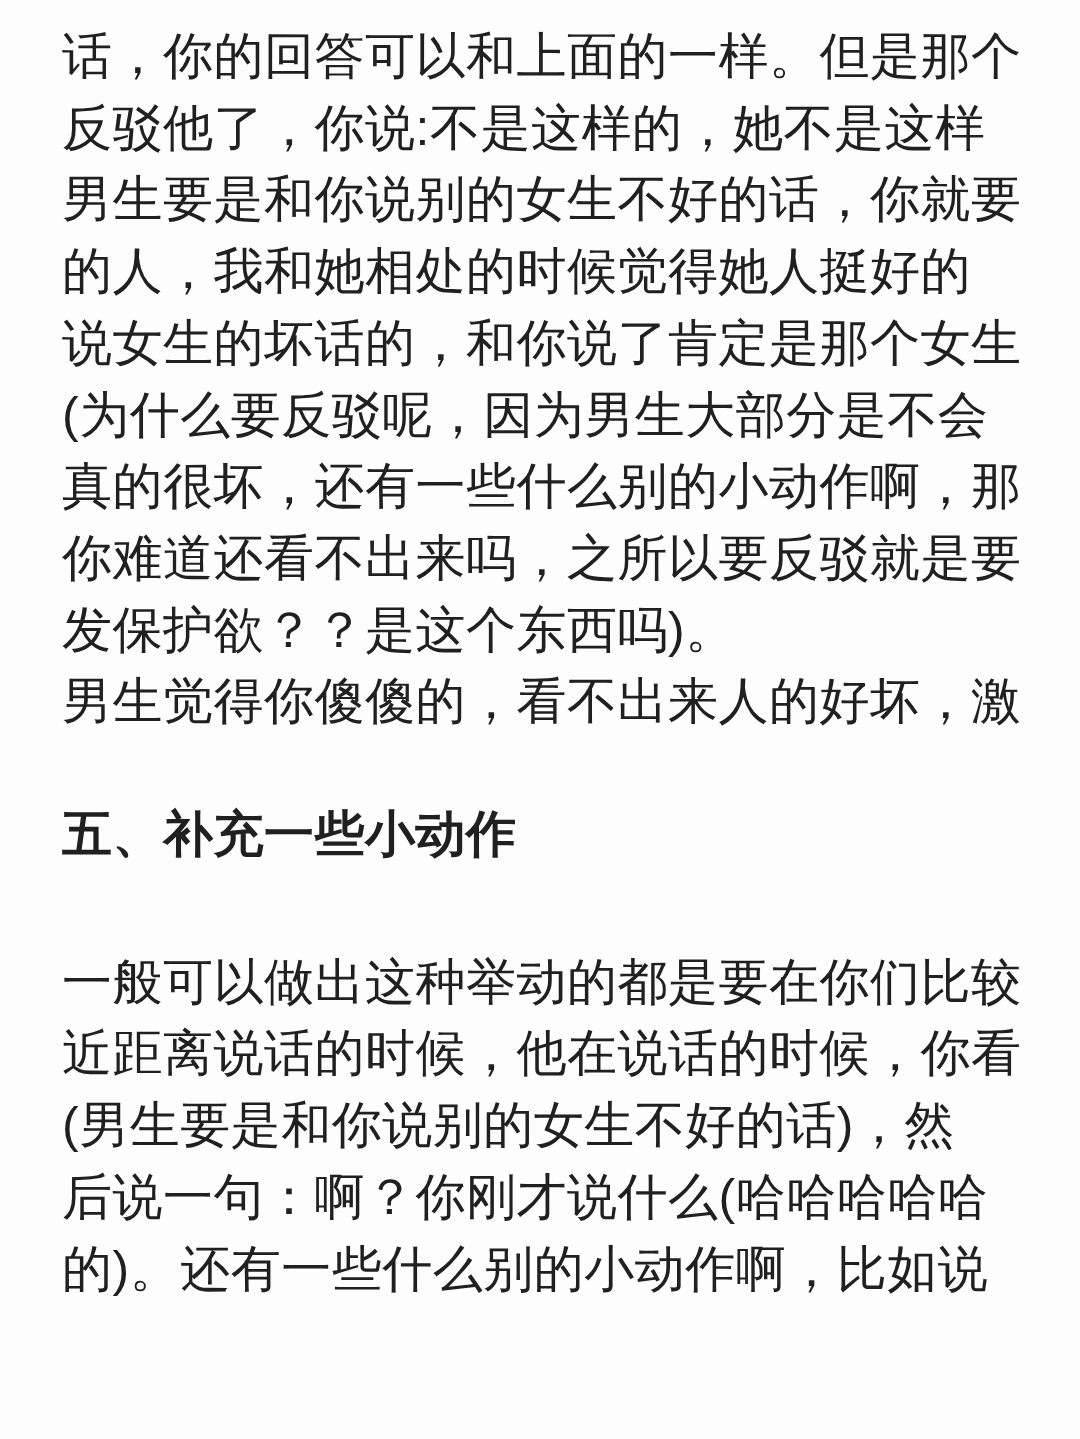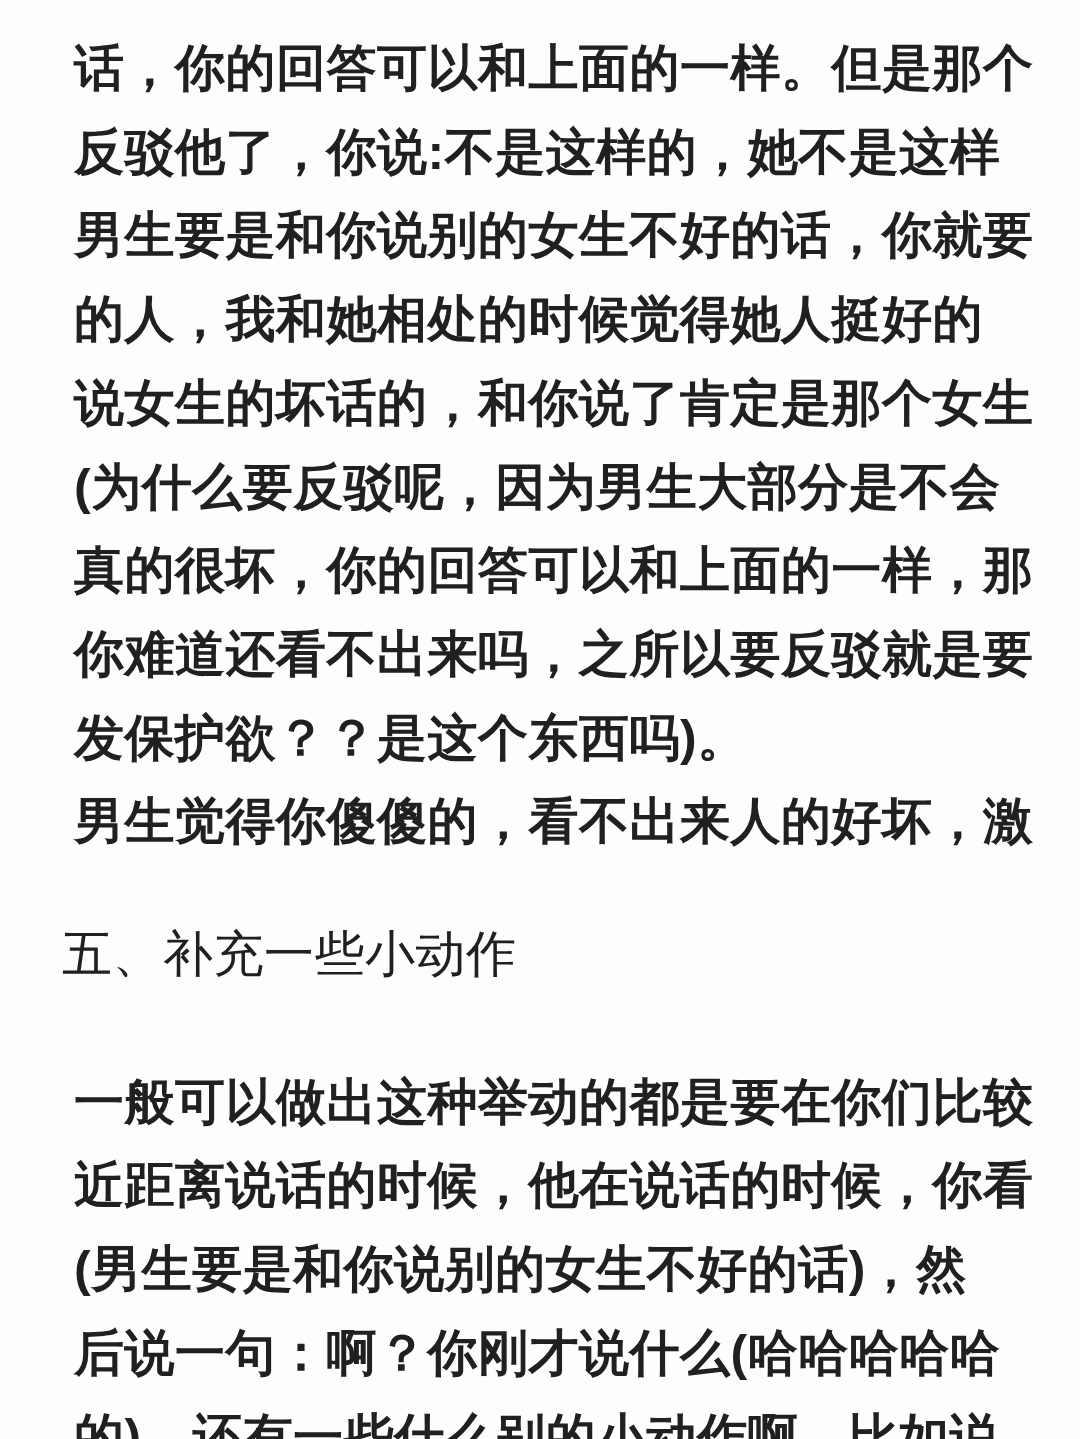--- a/index.html
+++ b/index.html
@@ -11,51 +11,51 @@
     height: 1439px;
     background: #fdfdfd;
     color: #202020;
     font-family: "Liberation Sans", sans-serif;
     overflow: hidden;
   }
   .article {
     padding: 21px 20px 0 62px;
   }
   .line {
-    margin: 12px;
+    margin: 0;
     font-size: 50px;
     line-height: 71.7px;
     letter-spacing: 0.5px;
     white-space: nowrap;
-    font-weight: 700;
+    font-weight: 400;
   }
   .heading {
     margin: 61px 0 0 0;
     font-size: 50px;
     line-height: 71.7px;
     letter-spacing: 0.5px;
-    font-weight: 400;
+    font-weight: 700;
     white-space: nowrap;
   }
   .para-2 {
     margin-top: 76px;
   }
 </style>
 </head>
 <body style="background: rgb(253, 253, 253); color: rgb(32, 32, 32);">
 
 <main class="article">
   <section class="para">
     <p class="line">话，你的回答可以和上面的一样。但是那个</p>
     <p class="line">反驳他了，你说:不是这样的，她不是这样</p>
     <p class="line">男生要是和你说别的女生不好的话，你就要</p>
     <p class="line">的人，我和她相处的时候觉得她人挺好的</p>
     <p class="line">说女生的坏话的，和你说了肯定是那个女生</p>
     <p class="line">(为什么要反驳呢，因为男生大部分是不会</p>
-    <p class="line">真的很坏，你的回答可以和上面的一样，那</p>
+    <p class="line">真的很坏，还有一些什么别的小动作啊，那</p>
     <p class="line">你难道还看不出来吗，之所以要反驳就是要</p>
     <p class="line">发保护欲？？是这个东西吗)。</p>
     <p class="line">男生觉得你傻傻的，看不出来人的好坏，激</p>
   </section>
 
   <h2 class="heading">五、补充一些小动作</h2>
 
   <section class="para para-2">
     <p class="line">一般可以做出这种举动的都是要在你们比较</p>
     <p class="line">近距离说话的时候，他在说话的时候，你看</p>

